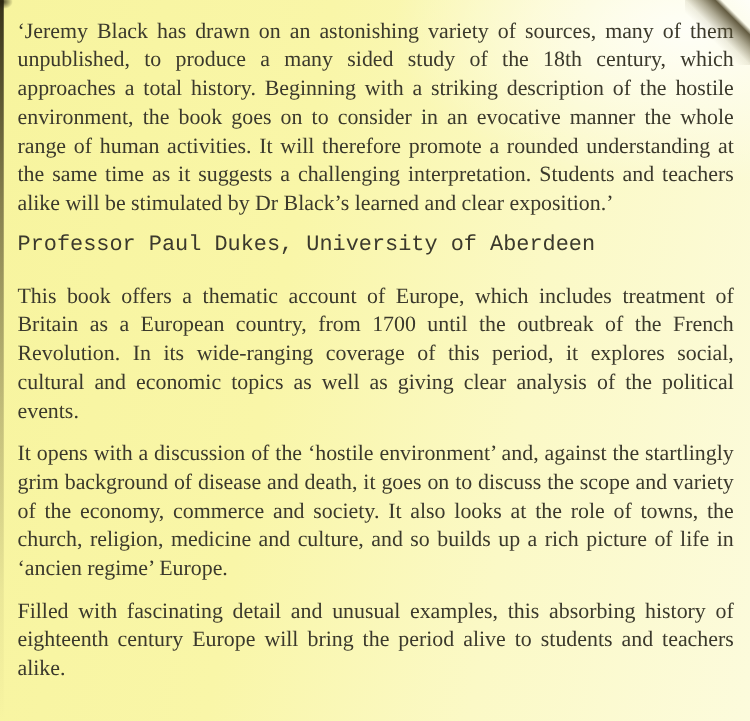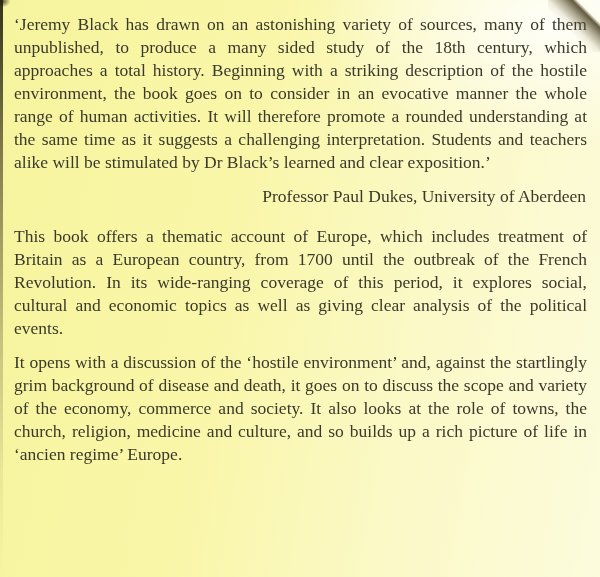--- a/index.html
+++ b/index.html
@@ -24,22 +24,23 @@
       radial-gradient(ellipse 340px 180px at 92% 4%, rgba(255,255,252,0.9) 0%, rgba(255,255,250,0.0) 70%),
       linear-gradient(100deg, #f7f49e 0%, #f9f6a8 38%, #fbf9c6 68%, #fcfbdc 100%);
     font-size: 17.5px;
     line-height: 23px;
     text-align: justify;
   }
   .page p {
     margin: 0 0 11px 0;
   }
   .attribution {
-    text-align: right;
+    text-align: left;
     margin: 1px 1px 17px 0 !important;
+    font-family: Liberation Mono, monospace;
   }
   
   .edge-left {
     position: absolute;
     left: 0; top: 0;
     width: 3px; height: 100%;
     background: linear-gradient(180deg,
       rgba(38,33,14,0.92) 0%,
       rgba(58,50,24,0.6) 28%,
       rgba(78,68,38,0.3) 58%,
@@ -75,17 +76,18 @@
 
 <div class="page">
   <p>‘Jeremy Black has drawn on an astonishing variety of sources, many of them unpublished, to produce a many sided study of the 18th century, which approaches a total history. Beginning with a striking description of the hostile environment, the book goes on to consider in an evocative manner the whole range of human activities. It will therefore promote a rounded understanding at the same time as it suggests a challenging interpretation. Students and teachers alike will be stimulated by Dr Black’s learned and clear exposition.’</p>
 
   <p class="attribution">Professor Paul Dukes, University of Aberdeen</p>
 
   <p>This book offers a thematic account of Europe, which includes treatment of Britain as a European country, from 1700 until the outbreak of the French Revolution. In its wide-ranging coverage of this period, it explores social, cultural and economic topics as well as giving clear analysis of the political events.</p>
 
   <p>It opens with a discussion of the ‘hostile environment’ and, against the startlingly grim background of disease and death, it goes on to discuss the scope and variety of the economy, commerce and society. It also looks at the role of towns, the church, religion, medicine and culture, and so builds up a rich picture of life in ‘ancien regime’ Europe.</p>
 
+  <p>Filled with fascinating detail and unusual examples, this absorbing history of eighteenth century Europe will bring the period alive to students and teachers alike.</p>
 
   <div class="edge-left"></div>
   <div class="corner-tr"></div>
   <div class="speck-tl"></div>
 </div>
 
 </body></html>

